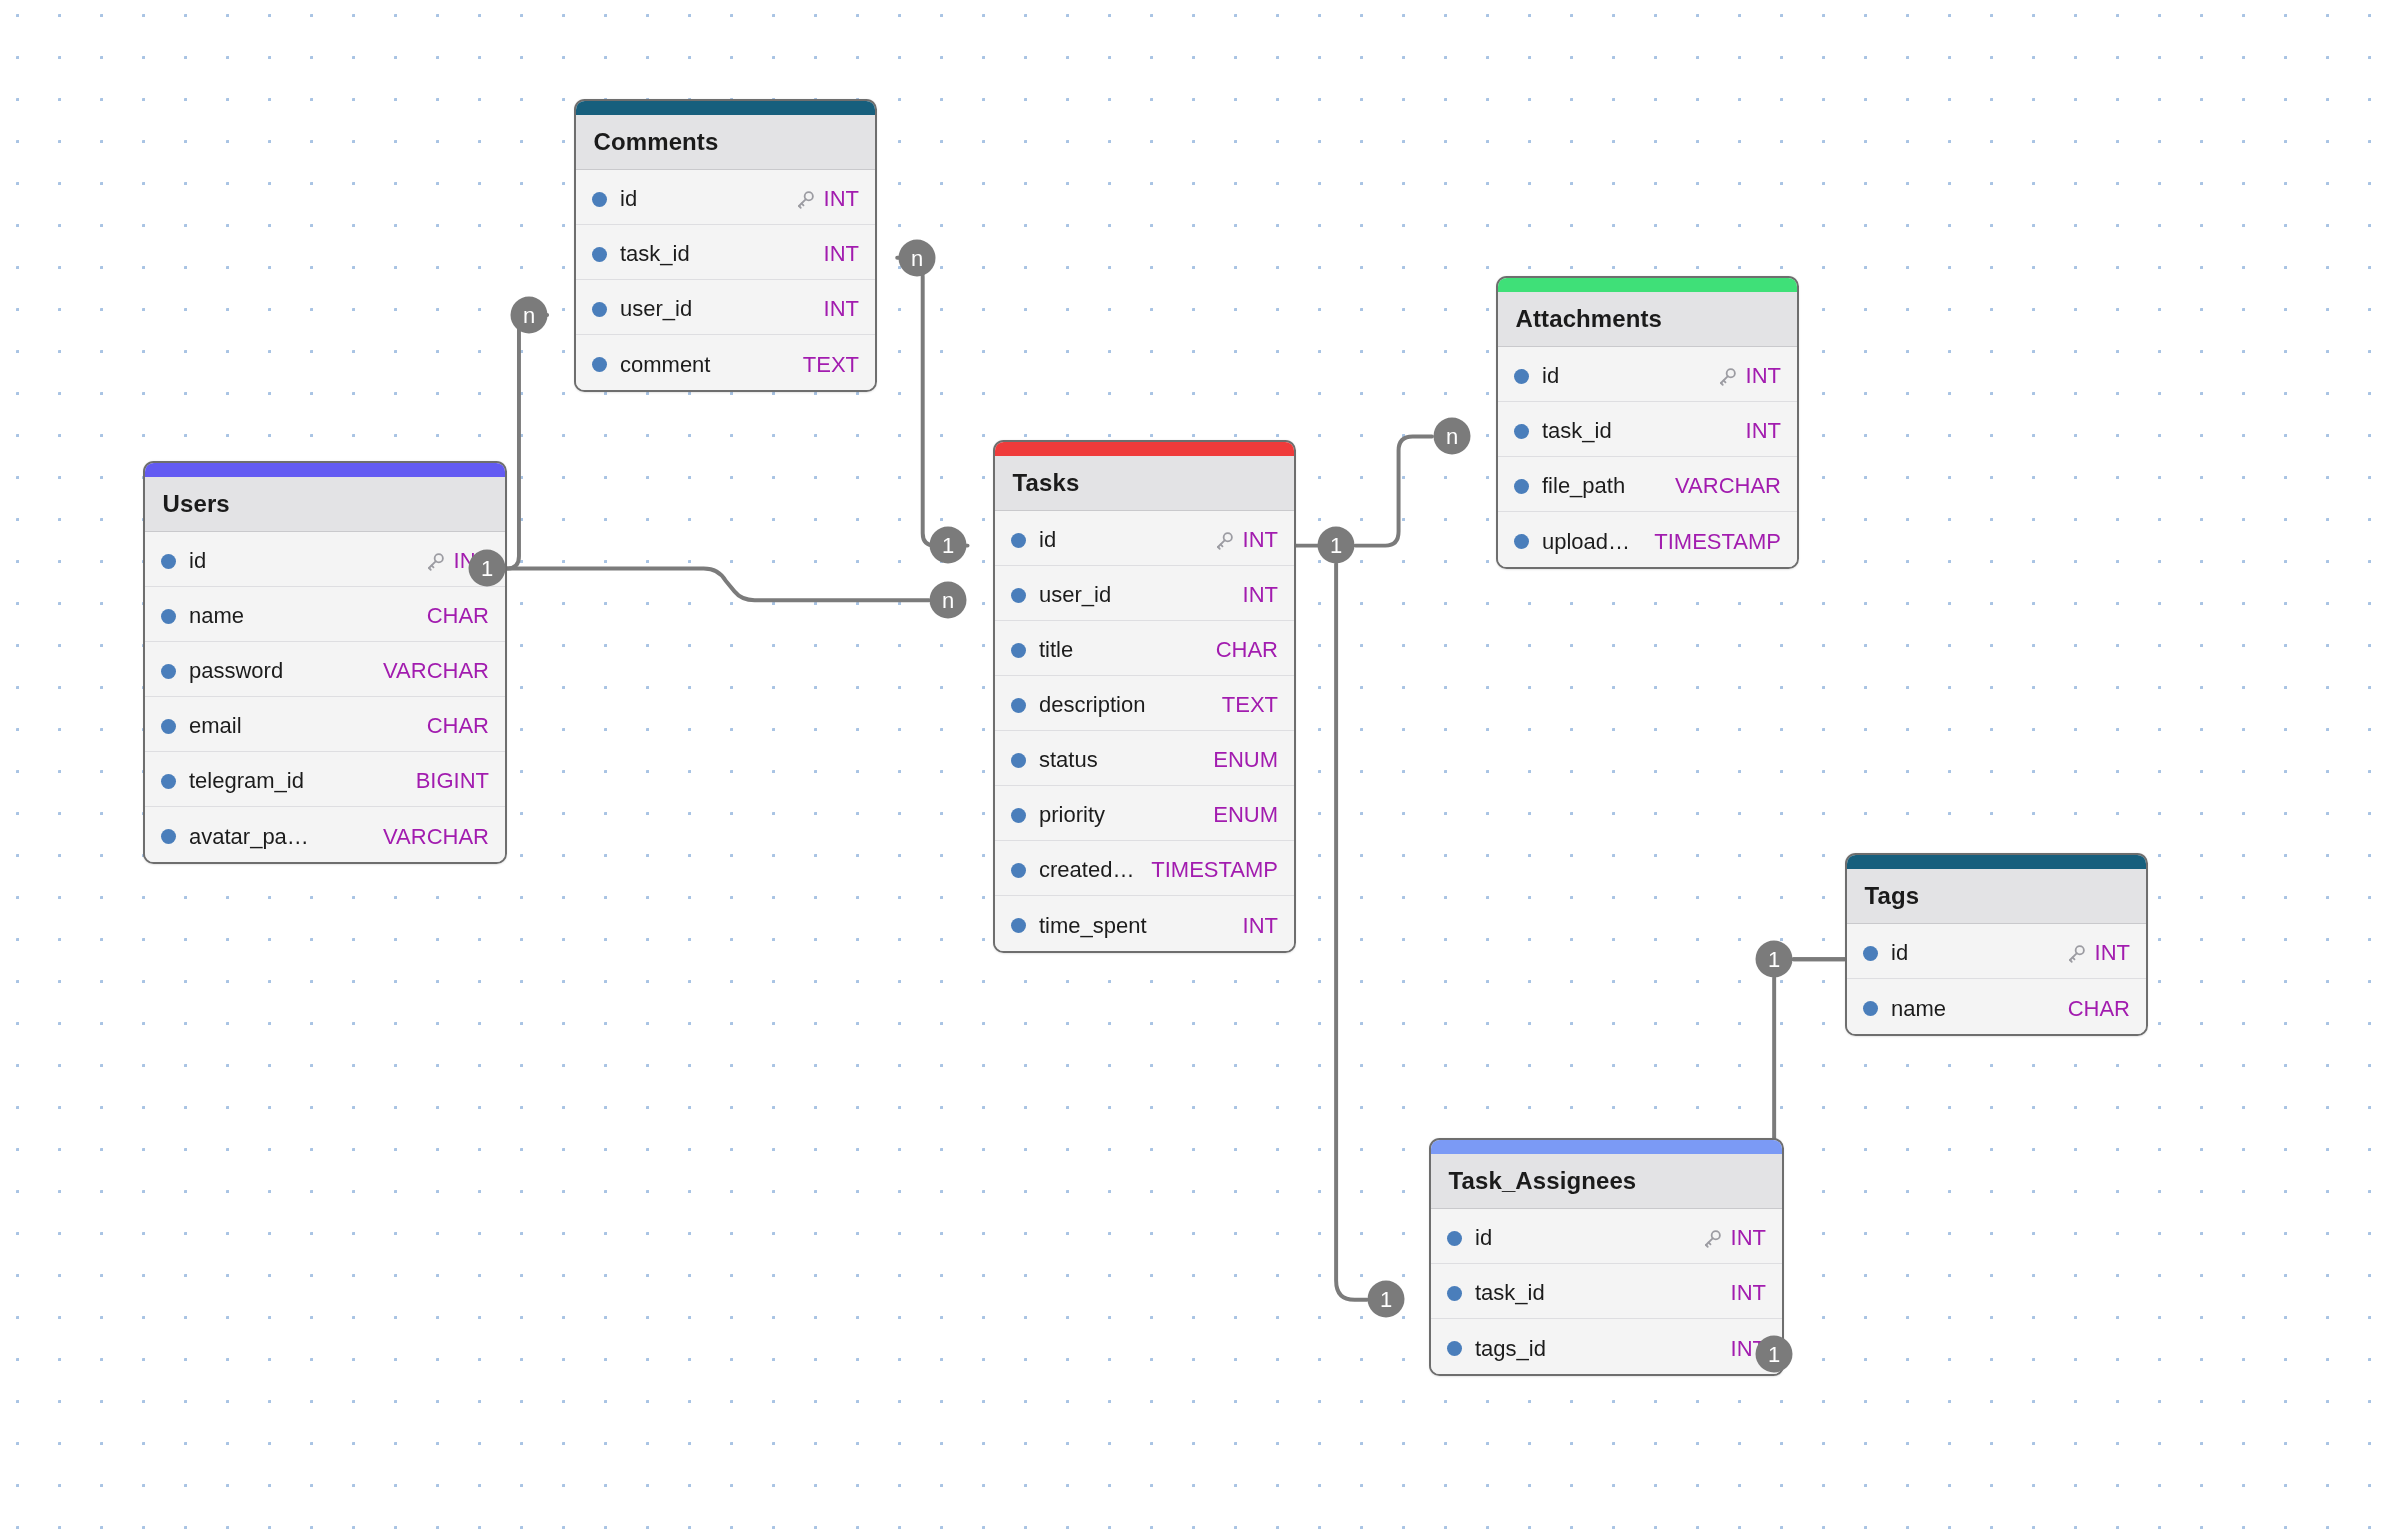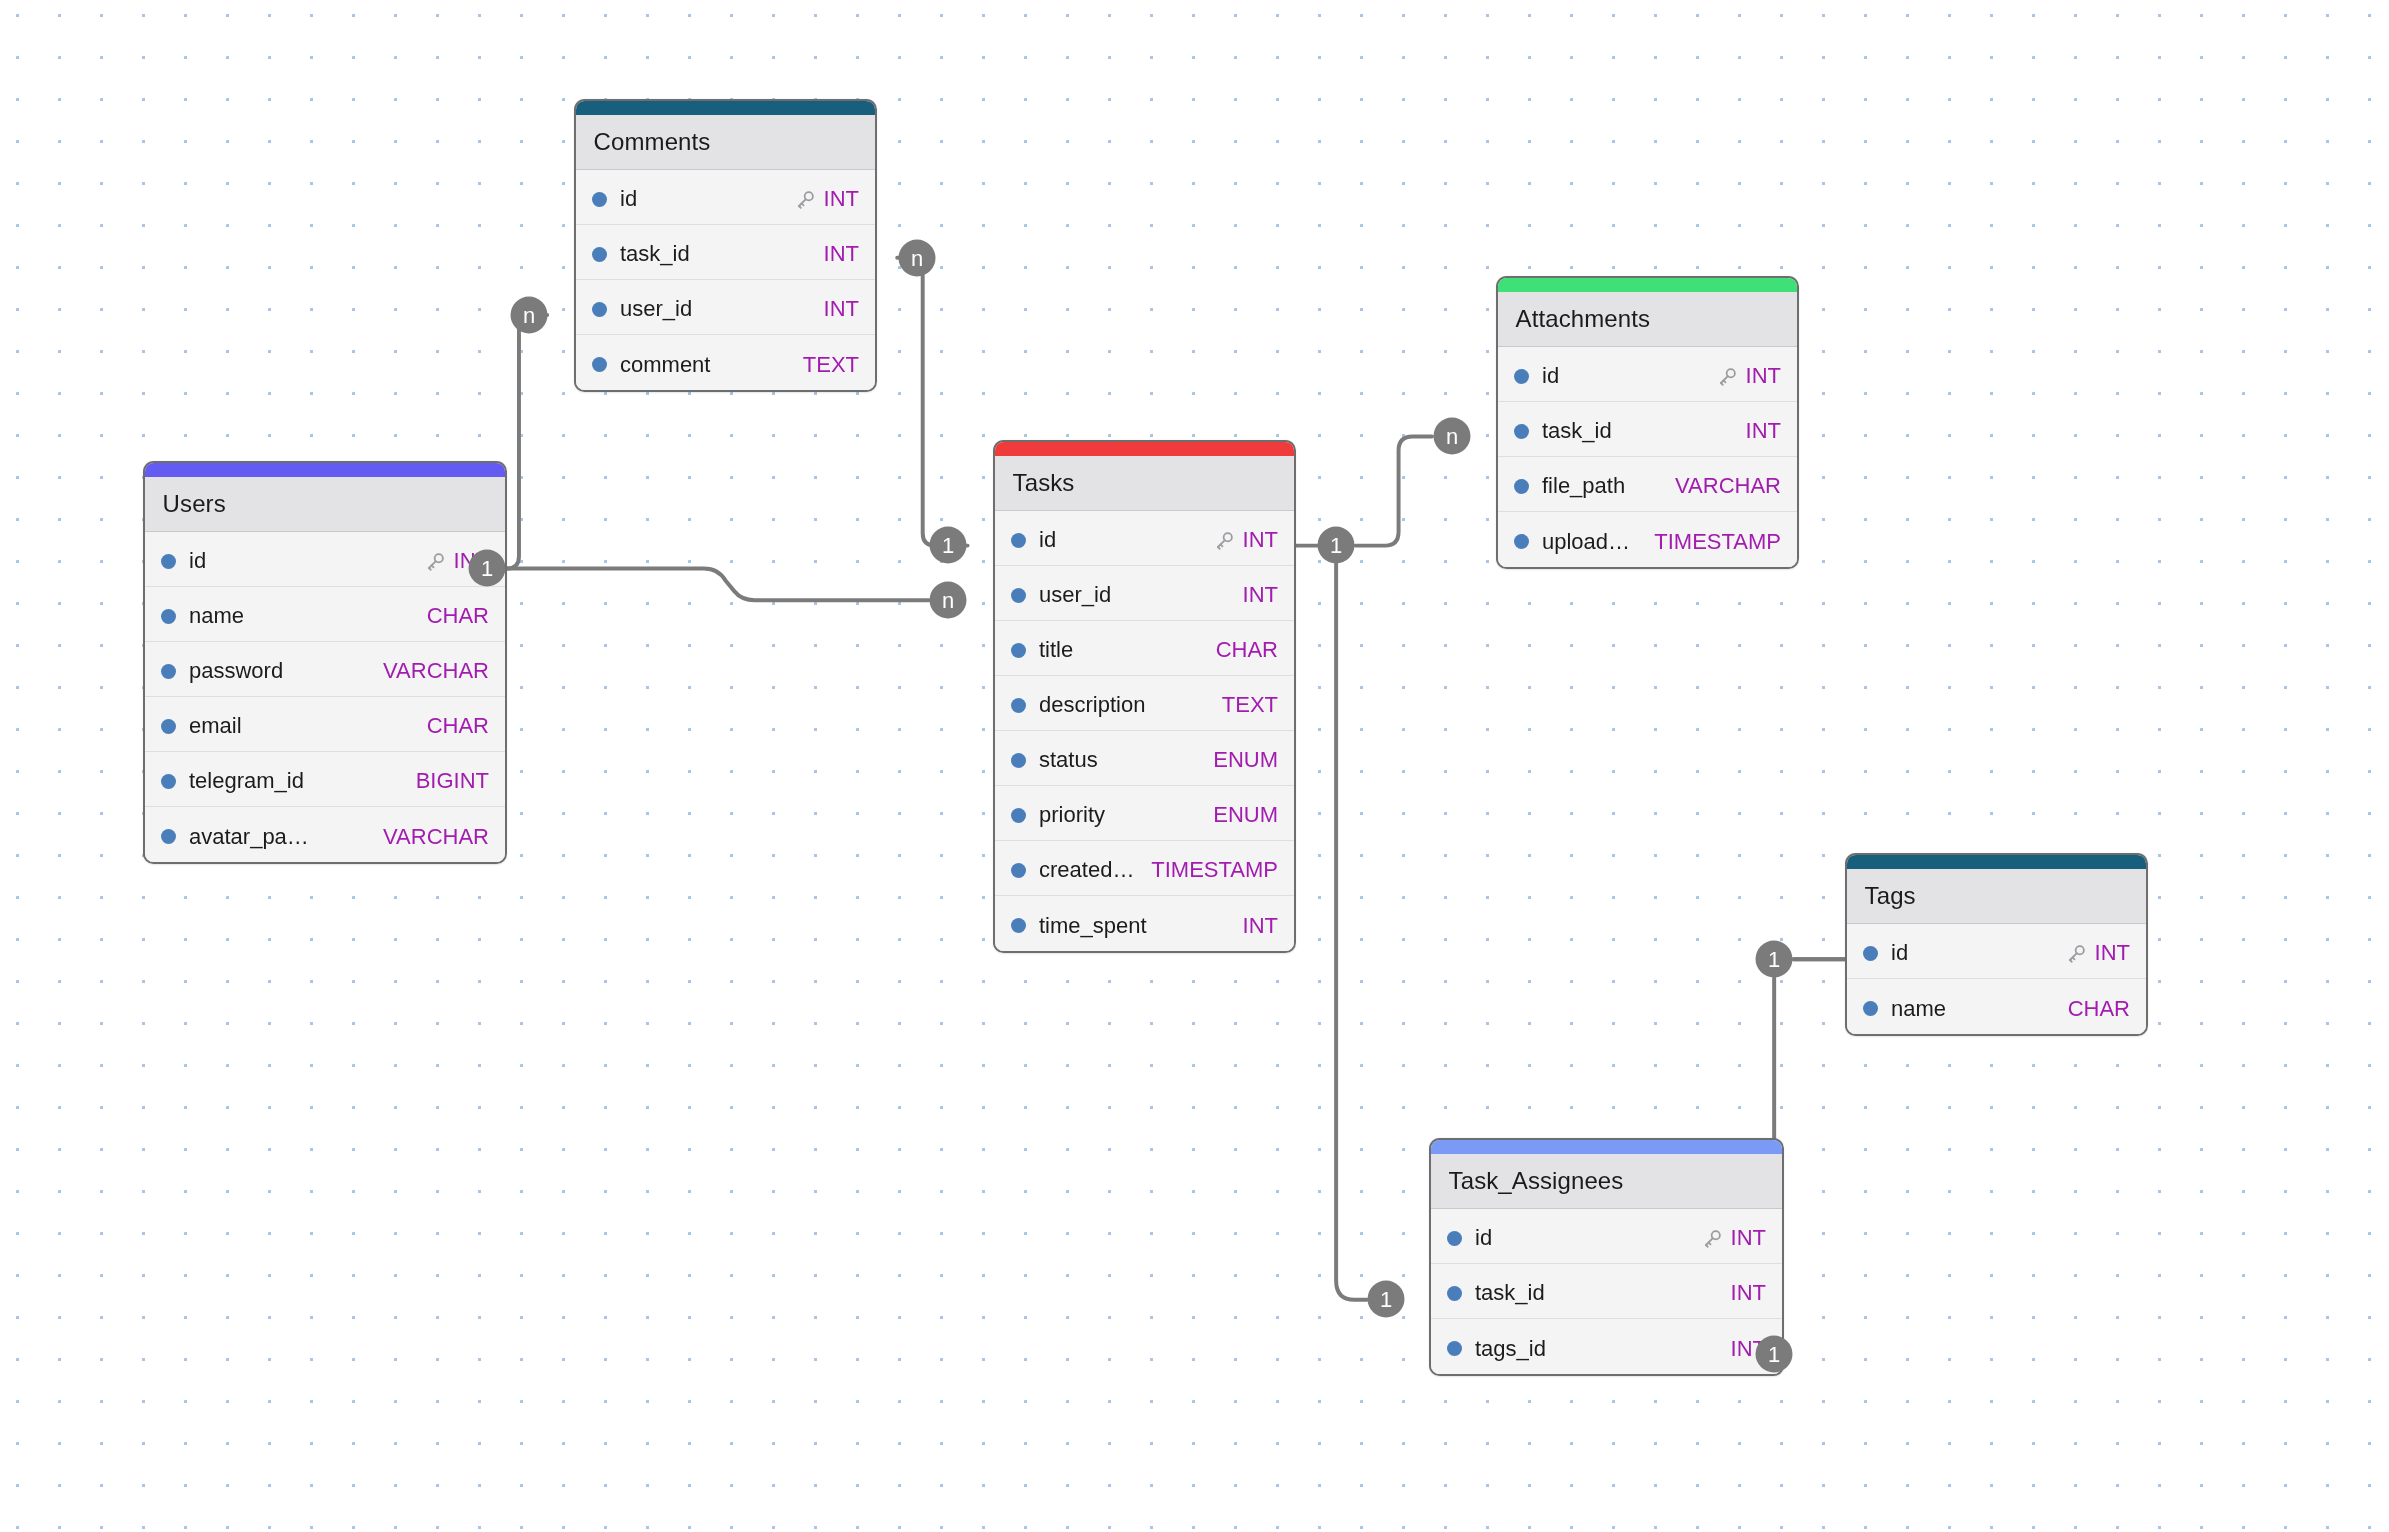--- a/index.html
+++ b/index.html
@@ -70,21 +70,21 @@
     height: 14px;
     width: 100%;
   }
   .tbl-title {
     height: 55px;
     background: #e3e3e5;
     display: flex;
     align-items: center;
     padding: 0 0 0 17.6px;
     font-size: 24px;
-    font-weight: normal;
+    font-weight: bold;
     color: #1b1b1b;
     border-bottom: 1.8px solid #c9c9cc;
     box-sizing: border-box;
     letter-spacing: 0.1px;
   }
   .tbl-row {
     height: 55px;
     display: flex;
     align-items: center;
     padding: 4px 16px 0 16px;

